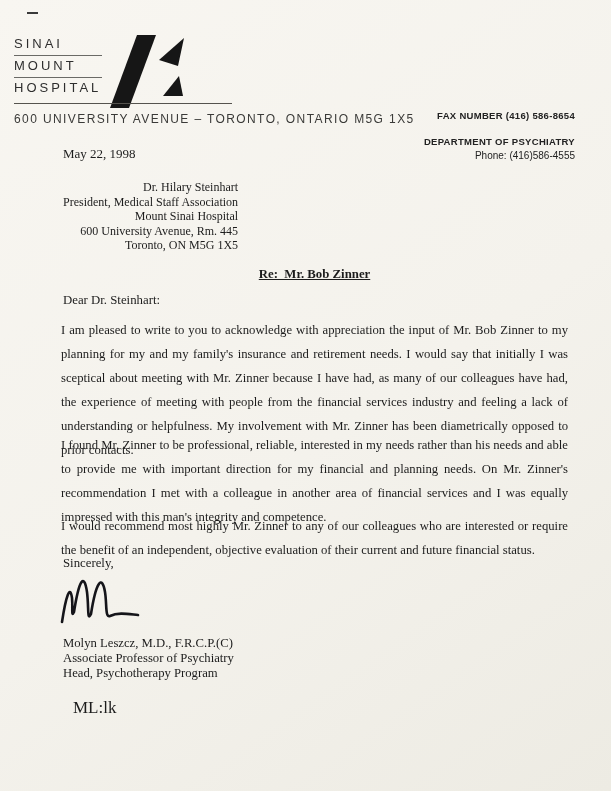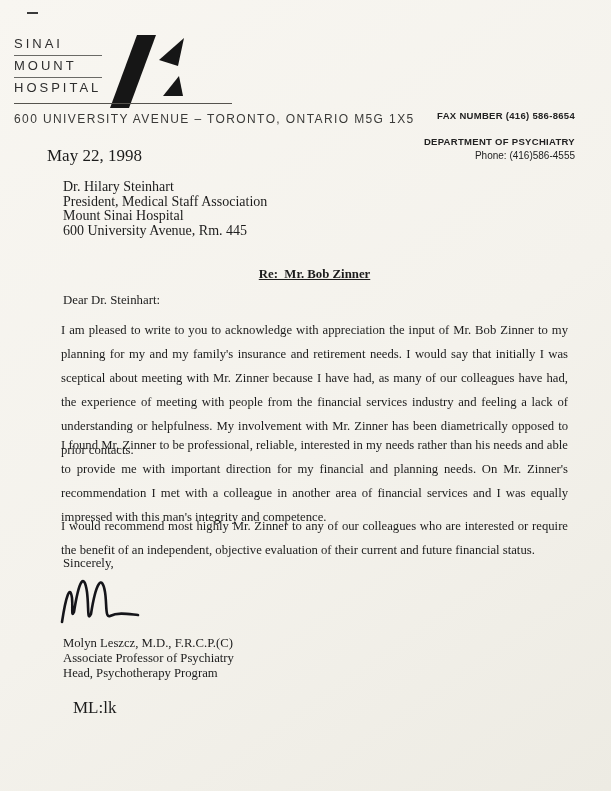--- a/index.html
+++ b/index.html
@@ -48,22 +48,22 @@
   .head-right{
     position:absolute;right:36px;top:110px;
     text-align:right;
     font-family:"Liberation Sans", sans-serif;
     color:#222;
   }
   .head-right .fax{font-size:9.5px;font-weight:bold;letter-spacing:.3px;}
   .head-right .dept{font-size:9.5px;font-weight:bold;letter-spacing:.3px;margin-top:15px;}
   .head-right .phone{font-size:10px;margin-top:3px;}
   
-  .date{position:absolute;left:47px;top:146px;font-size:17px;}
-  .recipient{position:absolute;left:63px;top:180px;font-size:14px;line-height:14.6px;}
+  .date{position:absolute;left:63px;top:146px;font-size:13px;}
+  .recipient{position:absolute;left:63px;top:180px;font-size:12px;line-height:14.6px;text-align:right;}
   .recipient span{display:block;}
   .subject{
     position:absolute;left:9px;top:267px;width:100%;
     text-align:center;font-size:12.8px;font-weight:bold;
     text-decoration:underline;white-space:pre-wrap;
   }
   .salutation{position:absolute;left:63px;top:293px;font-size:12.8px;}
   .para{
     position:absolute;left:61px;width:507px;
     font-size:12.7px;line-height:24px;text-align:justify;
@@ -106,20 +106,21 @@
     <div class="phone">Phone: (416)586-4555</div>
   </div>
 
   <div class="date">May 22, 1998</div>
 
   <div class="recipient">
     <span>Dr. Hilary Steinhart</span>
     <span>President, Medical Staff Association</span>
     <span>Mount Sinai Hospital</span>
     <span>600 University Avenue, Rm. 445</span>
+    <span>Toronto, ON M5G 1X5</span>
   </div>
 
   <div class="subject">Re:  Mr. Bob Zinner</div>
 
   <div class="salutation">Dear Dr. Steinhart:</div>
 
   <div class="para p1">I am pleased to write to you to acknowledge with appreciation the input of Mr. Bob Zinner to my planning for my and my family's insurance and retirement needs.  I would say that initially I was sceptical about meeting with Mr. Zinner because I have had, as many of our colleagues have had, the experience of meeting with people from the financial services industry and feeling a lack of understanding or helpfulness.  My involvement with Mr. Zinner has been diametrically opposed to prior contacts.</div>
   <div class="para p2">I found Mr. Zinner to be professional, reliable, interested in my needs rather than his needs and able to provide me with important direction for my financial and planning needs.  On Mr. Zinner's recommendation I met with a colleague in another area of financial services and I was equally impressed with this man's integrity and competence.</div>
   <div class="para p3">I would recommend most highly Mr. Zinner to any of our colleagues who are interested or require the benefit of an independent, objective evaluation of their current and future financial status.</div>
 

